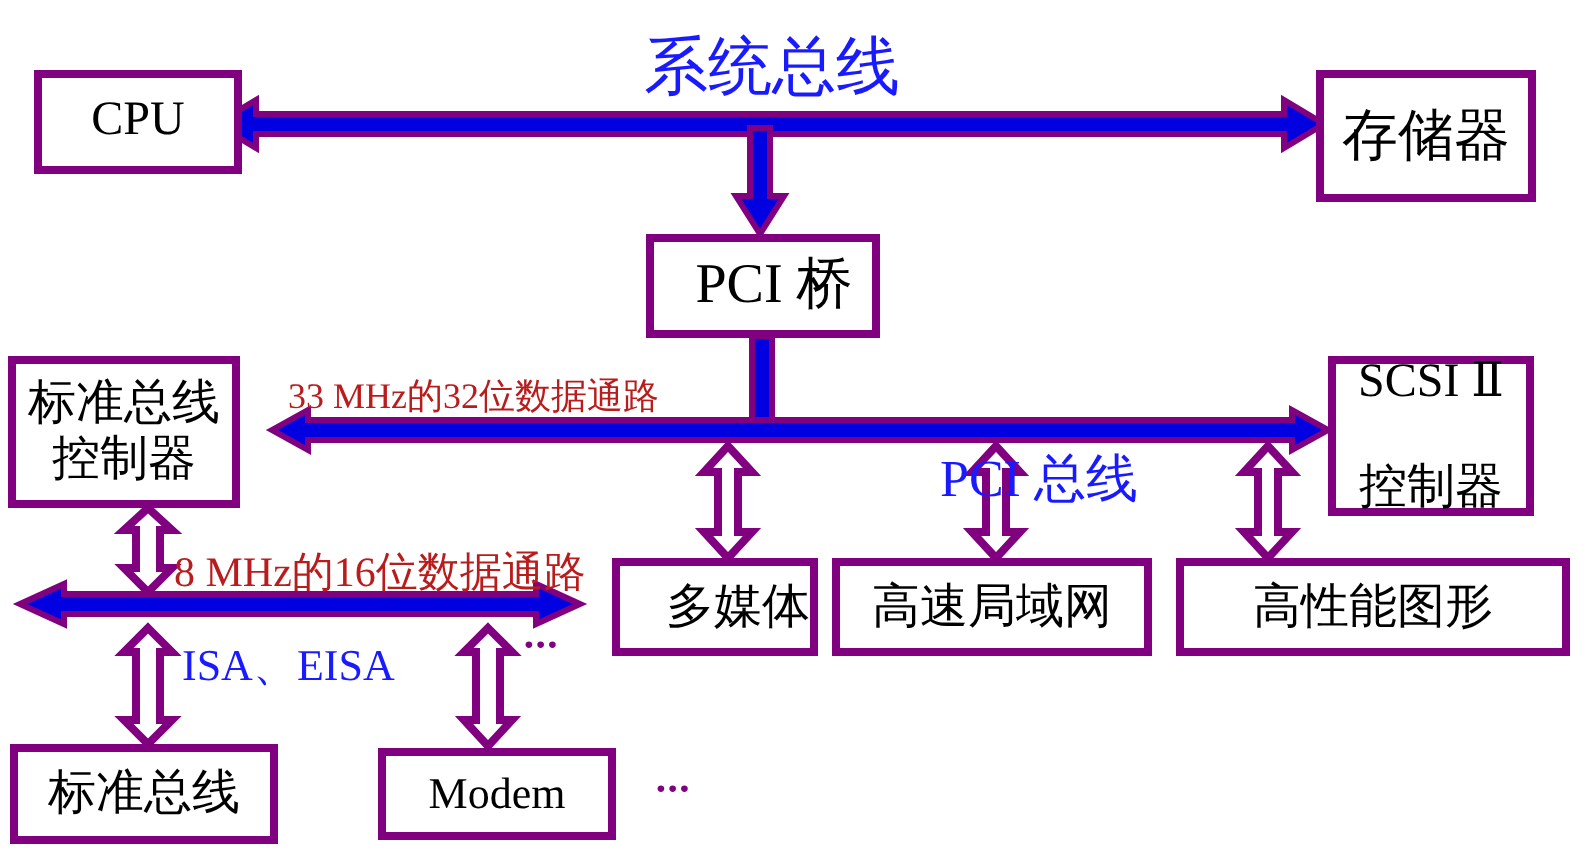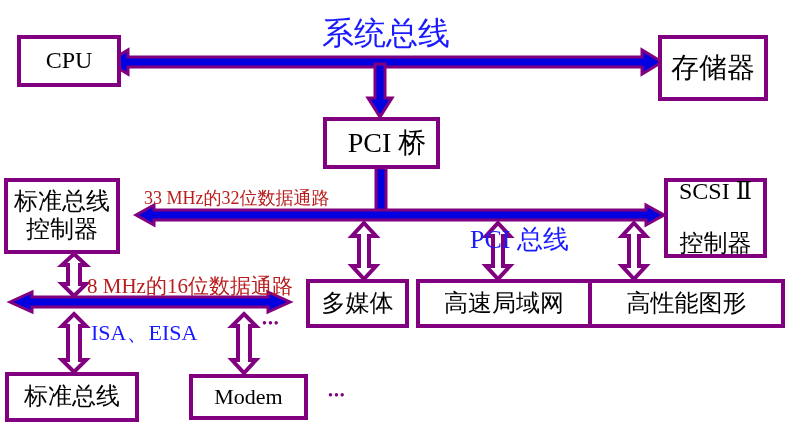--- a/index.html
+++ b/index.html
@@ -78,25 +78,25 @@
 <div class="box" style="left:4px; top:178px; width:116px; height:76px; font-size:24px; flex-direction:column; font-family:'DejaVu Sans',sans-serif;">
   <span>标准总线</span>
   <span>控制器</span>
 </div>
 
 <div class="box" style="left:664px; top:178px; width:103px; height:80px; font-size:24px; flex-direction:column;gap:24px;">
   <span>SCSI Ⅱ</span>
   <span style="font-family:'DejaVu Sans',sans-serif;">控制器</span>
 </div>
 
-<div class="box" style="left:306px; top:279px; width:103px; height:49px; font-size:24px; font-family:'DejaVu Sans',sans-serif;">
+<div class="box" style="left:306px; top:279px; width:103px; height:49px; font-size:24px; font-family:'DejaVu Sans',sans-serif;justify-content:flex-end;">
   <span>多媒体</span>
 </div>
 
-<div class="box" style="left:416px; top:279px; width:176px; height:49px; font-size:24px; font-family:'DejaVu Sans',sans-serif;">
+<div class="box" style="left:416px; top:279px; width:160px; height:49px; font-size:24px; font-family:'DejaVu Sans',sans-serif;">
   <span>高速局域网</span>
 </div>
 
 <div class="box" style="left:588px; top:279px; width:197px; height:49px; font-size:24px; font-family:'DejaVu Sans',sans-serif;">
   <span>高性能图形</span>
 </div>
 
 <div class="box" style="left:5px; top:372px; width:134px; height:50px; font-size:24px; font-family:'DejaVu Sans',sans-serif;">
   <span>标准总线</span>
 </div>

